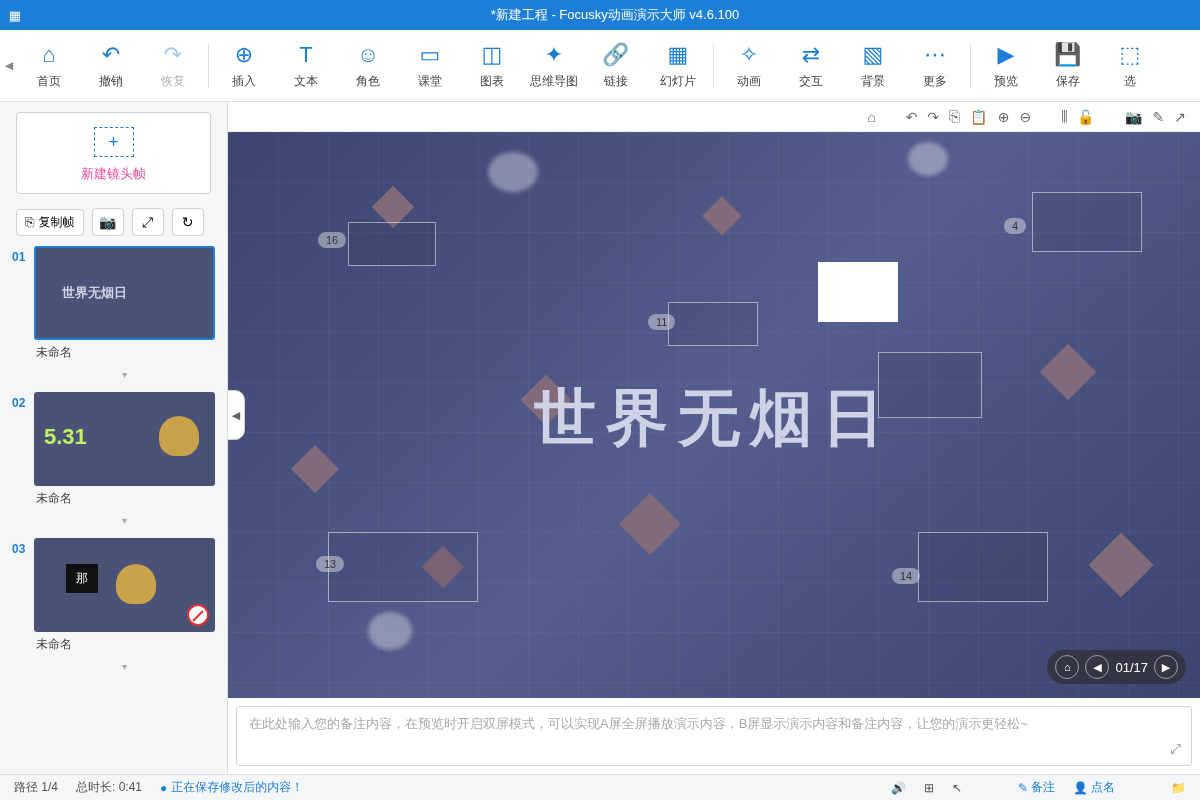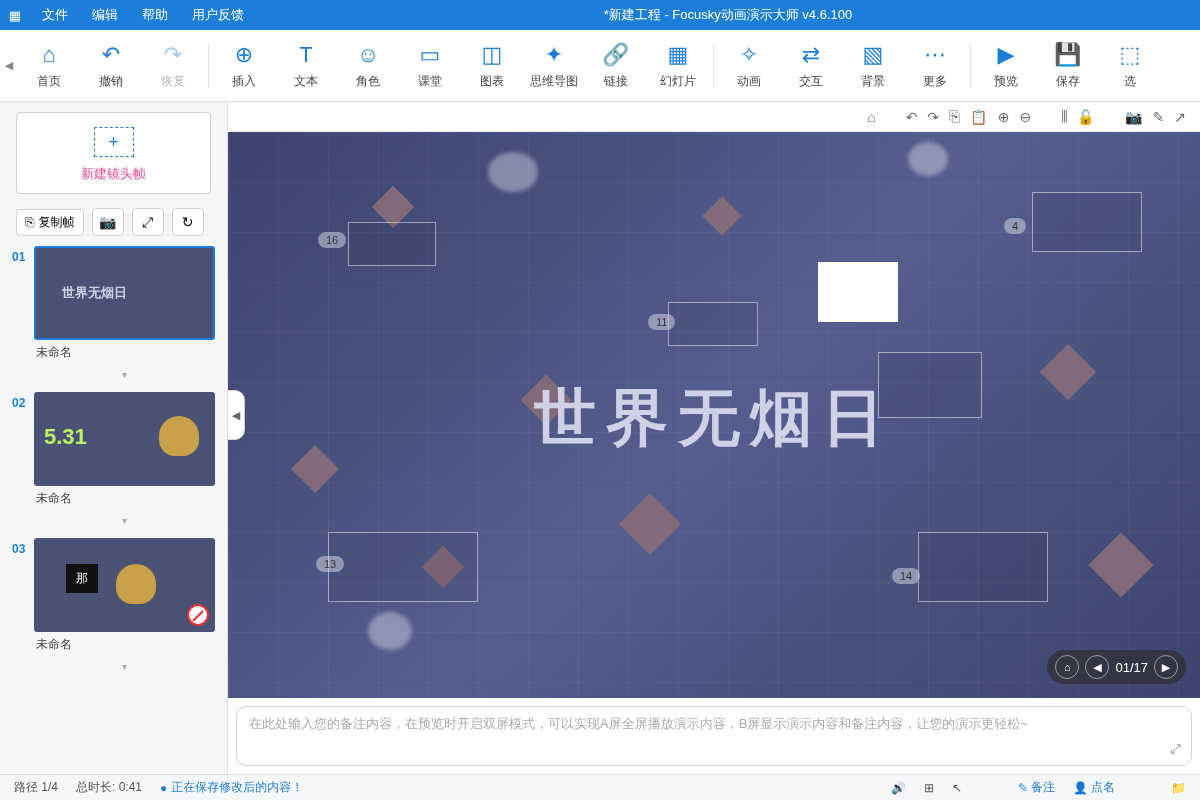--- a/index.html
+++ b/index.html
@@ -60,44 +60,38 @@
 .frame-box { position: absolute; border: 1px solid rgba(255,255,255,0.5); background: rgba(0,0,0,0.06); }
 .frame-tag { position: absolute; background: rgba(220,220,230,0.5); color: #333; font-size: 11px; padding: 2px 8px; border-radius: 10px; }
 .rock { position: absolute; background: #816a7a; transform: rotate(45deg); }
 .blob { position: absolute; background: rgba(255,255,255,0.35); border-radius: 50%; filter: blur(2px); }
 
 
 .nav-pill { position: absolute; right: 14px; bottom: 14px; background: rgba(50,50,60,0.85); border-radius: 20px; height: 34px; display: flex; align-items: center; padding: 0 8px; color: #fff; font-size: 13px; gap: 6px; }
 .nav-pill .circ { width: 24px; height: 24px; border: 1px solid rgba(255,255,255,0.5); border-radius: 50%; display: flex; align-items: center; justify-content: center; cursor: pointer; font-size: 11px; }
 
 
-.notes { height: 60px; margin: 8px; border: 1px solid #d0d0d0; border-radius: 10px; padding: 8px 12px; color: #aaa; font-size: 13px; position: relative; }
+.notes { height: 60px; margin: 8px; border: 1px solid #d0d0d0; border-radius: 3px; padding: 8px 12px; color: #aaa; font-size: 13px; position: relative; }
 .notes .expand { position: absolute; right: 10px; bottom: 8px; cursor: pointer; color: #888; }
 
 
 .collapse-handle { position: absolute; width: 18px; height: 50px; background: #fff; border: 1px solid #d0d0d0; display: flex; align-items: center; justify-content: center; cursor: pointer; color: #666; font-size: 11px; }
 .collapse-left { left: -1px; top: 50%; transform: translateY(-50%); border-radius: 0 10px 10px 0; }
 
 
 .statusbar { height: 26px; background: #f5f6f8; border-top: 1px solid #e0e0e0; display: flex; align-items: center; font-size: 12px; color: #555; padding: 0 14px; gap: 18px; }
 .statusbar .saving { color: #1c7ed6; display: flex; align-items: center; gap: 4px; }
 .statusbar .spacer { flex: 1; }
 .statusbar .sb-btn { color: #1c7ed6; cursor: pointer; display: flex; align-items: center; gap: 3px; }
 </style>
 </head>
 <body>
 
 <div class="titlebar">
   <div class="app-icon">▦</div>
-  <div class="menu" id="menus">
-      <span class="menu-item">文件</span>
-      <span class="menu-item">编辑</span>
-      <span class="menu-item">帮助</span>
-      <span class="menu-item">用户反馈</span>
-    </div>
   <div class="title">*新建工程 - Focusky动画演示大师  v4.6.100</div>
 </div>
 
 <div class="ribbon">
   <div class="nav-arrow">◀</div>
   <div id="ribbon-items" style="display:flex;align-items:center;flex:1;">
       <div class="ribbon-item">
         <div class="ico">⌂</div>
         <div class="lbl">首页</div>
       </div>

